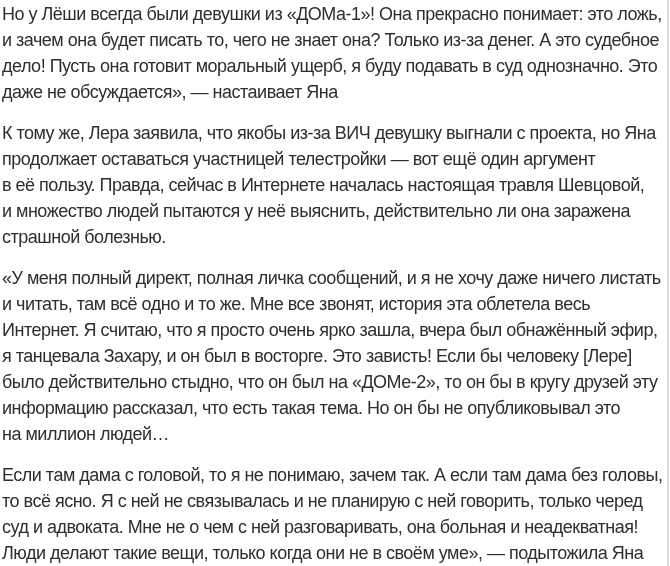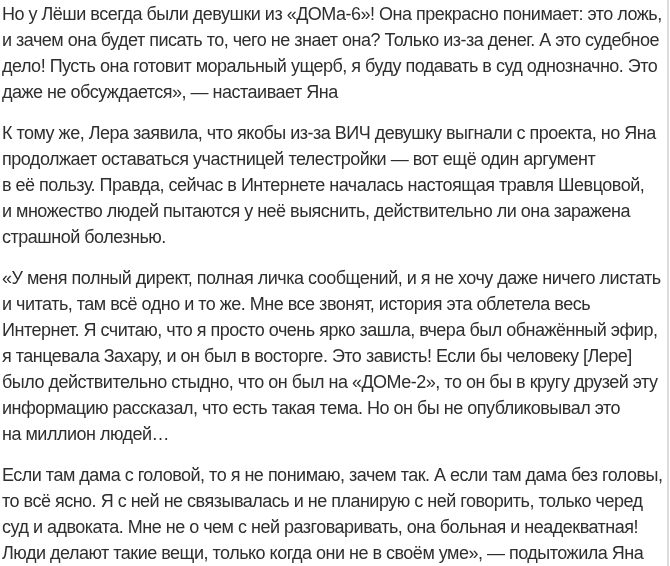--- a/index.html
+++ b/index.html
@@ -36,21 +36,21 @@
     position:absolute;
     top:0;right:1px;
     width:2px;height:566px;
     background:var(--edge);
   }
 </style>
 </head>
 <body>
 
 <div class="article">
-  <p class="paragraph">Но у Лёши всегда были девушки из «ДОМа-6»! Она прекрасно понимает: это ложь,
+  <p class="paragraph">Но у Лёши всегда были девушки из «ДОМа-1»! Она прекрасно понимает: это ложь,
 и зачем она будет писать то, чего не знает она? Только из-за денег. А это судебное
 дело! Пусть она готовит моральный ущерб, я буду подавать в суд однозначно. Это
 даже не обсуждается», — настаивает Яна</p>
   <p class="paragraph">К тому же, Лера заявила, что якобы из-за ВИЧ девушку выгнали с проекта, но Яна
 продолжает оставаться участницей телестройки — вот ещё один аргумент
 в её пользу. Правда, сейчас в Интернете началась настоящая травля Шевцовой,
 и множество людей пытаются у неё выяснить, действительно ли она заражена
 страшной болезнью.</p>
   <p class="paragraph">«У меня полный директ, полная личка сообщений, и я не хочу даже ничего листать
 и читать, там всё одно и то же. Мне все звонят, история эта облетела весь

